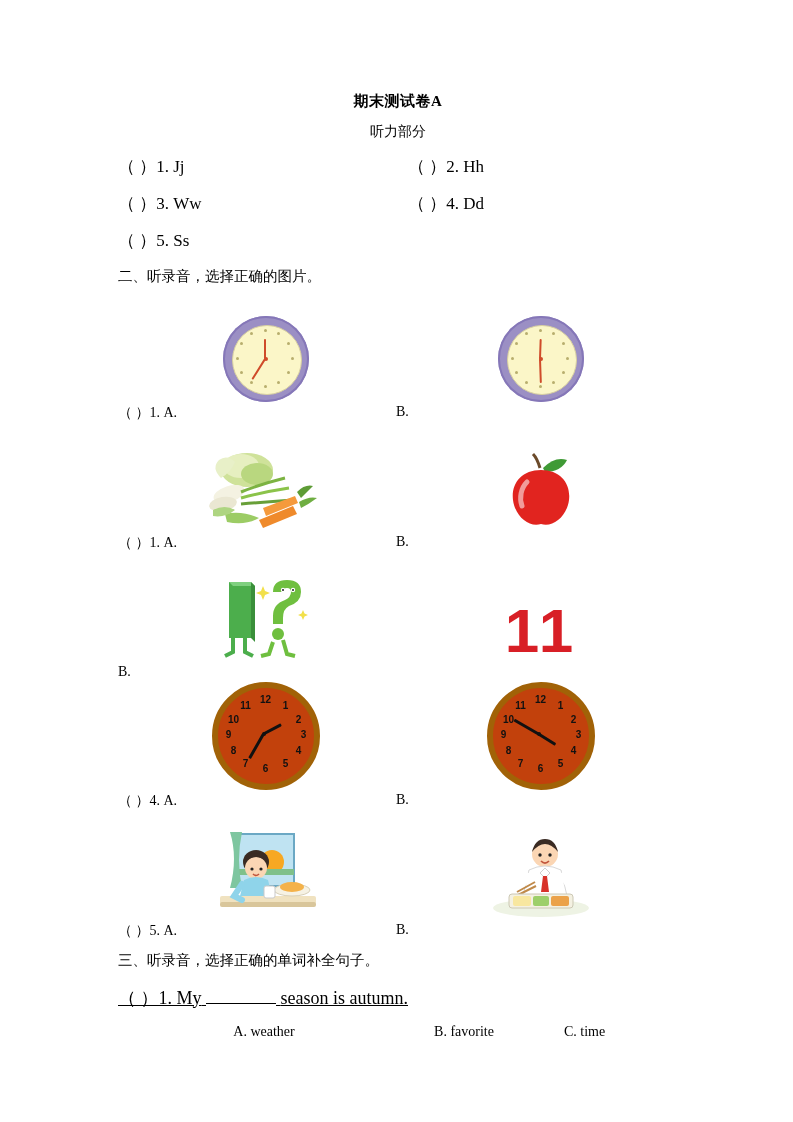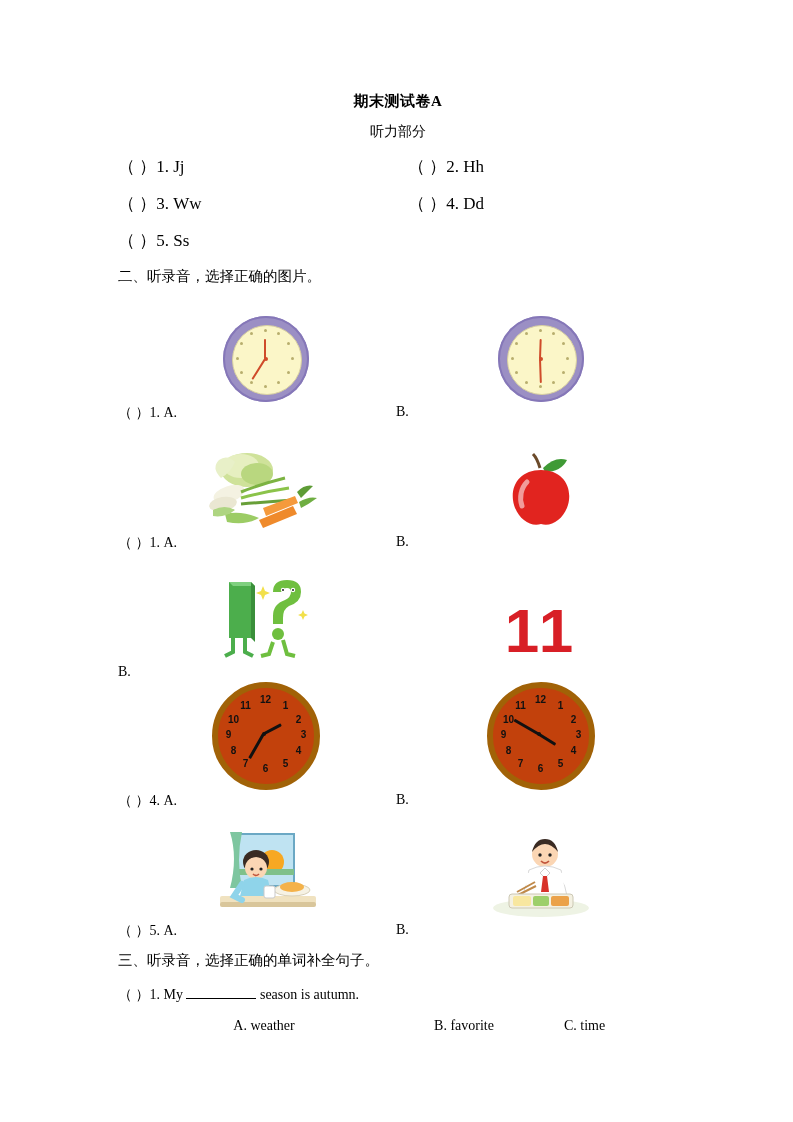--- a/index.html
+++ b/index.html
@@ -169,21 +169,21 @@
     letter-spacing: 3px;
     line-height: 1;
   }
   
   .scene {
     position: relative;
     width: 120px; height: 92px;
   }
 
   .q3-head { margin-top: 10px; }
-  .q3-item { font-size: 14px; margin-bottom: 14px; }
+  .q3-item { font-size: 18px; margin-bottom: 14px; text-decoration: underline; }
   .q3-options {
     display: flex;
     font-size: 14px;
     padding-left: 46px;
   }
   .q3-options > div { width: 200px; text-align: center; }
   .q3-options > div:last-child { width: auto; }
   u.fill {
     text-decoration: none;
     border-bottom: 1px solid #000;

